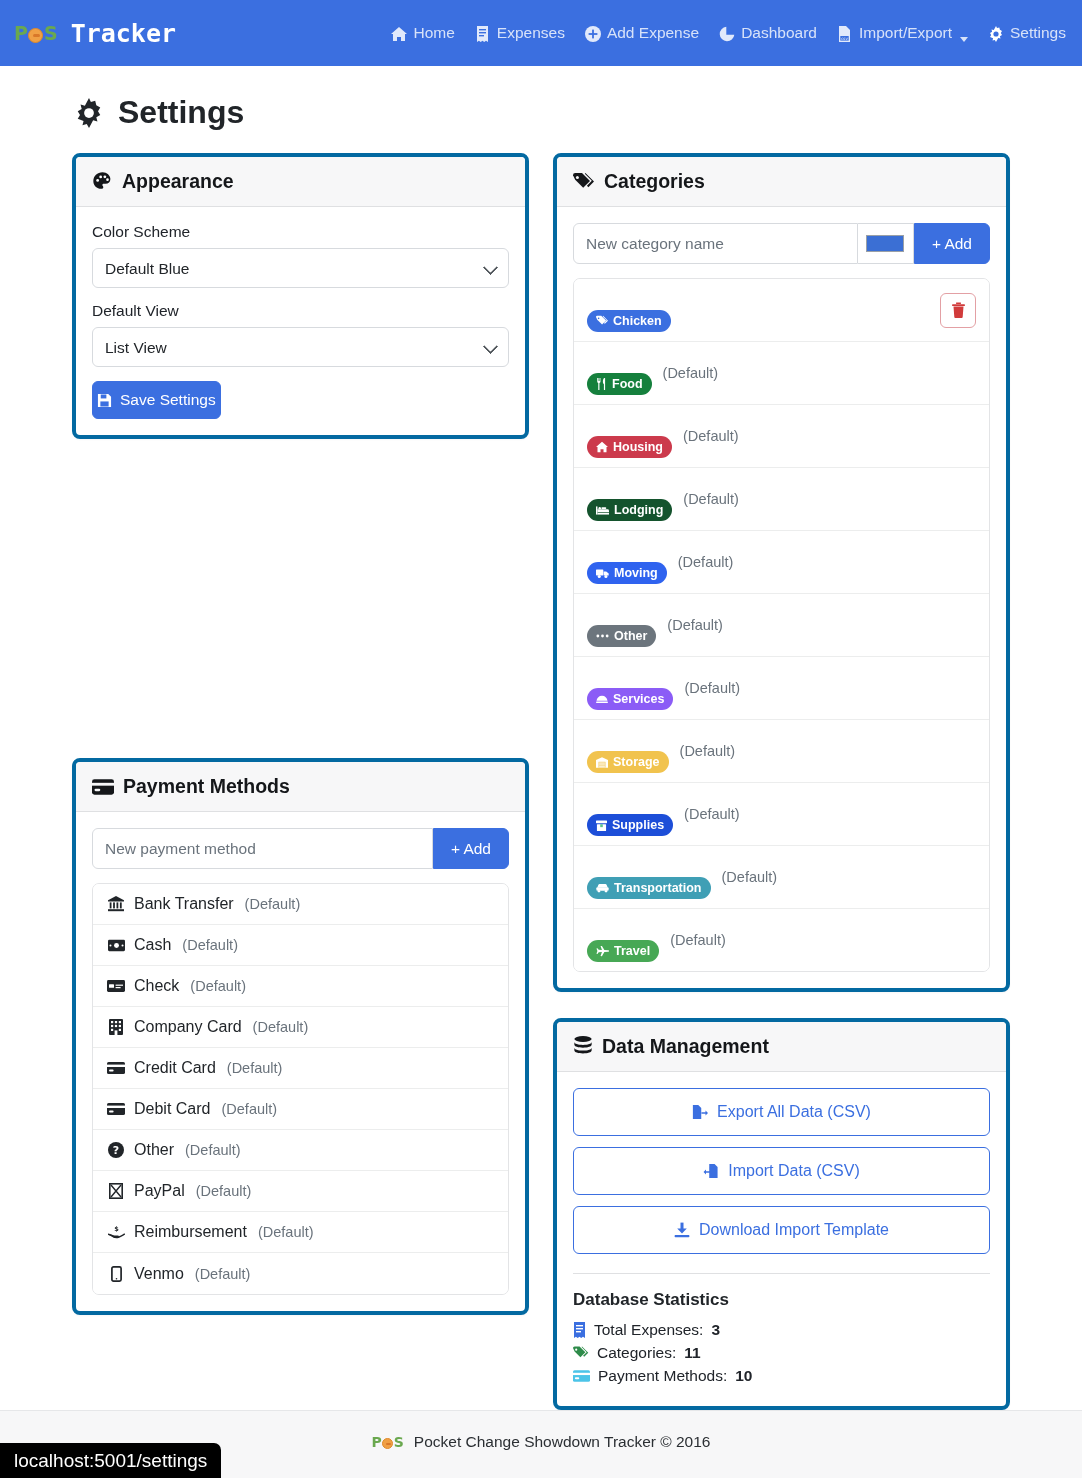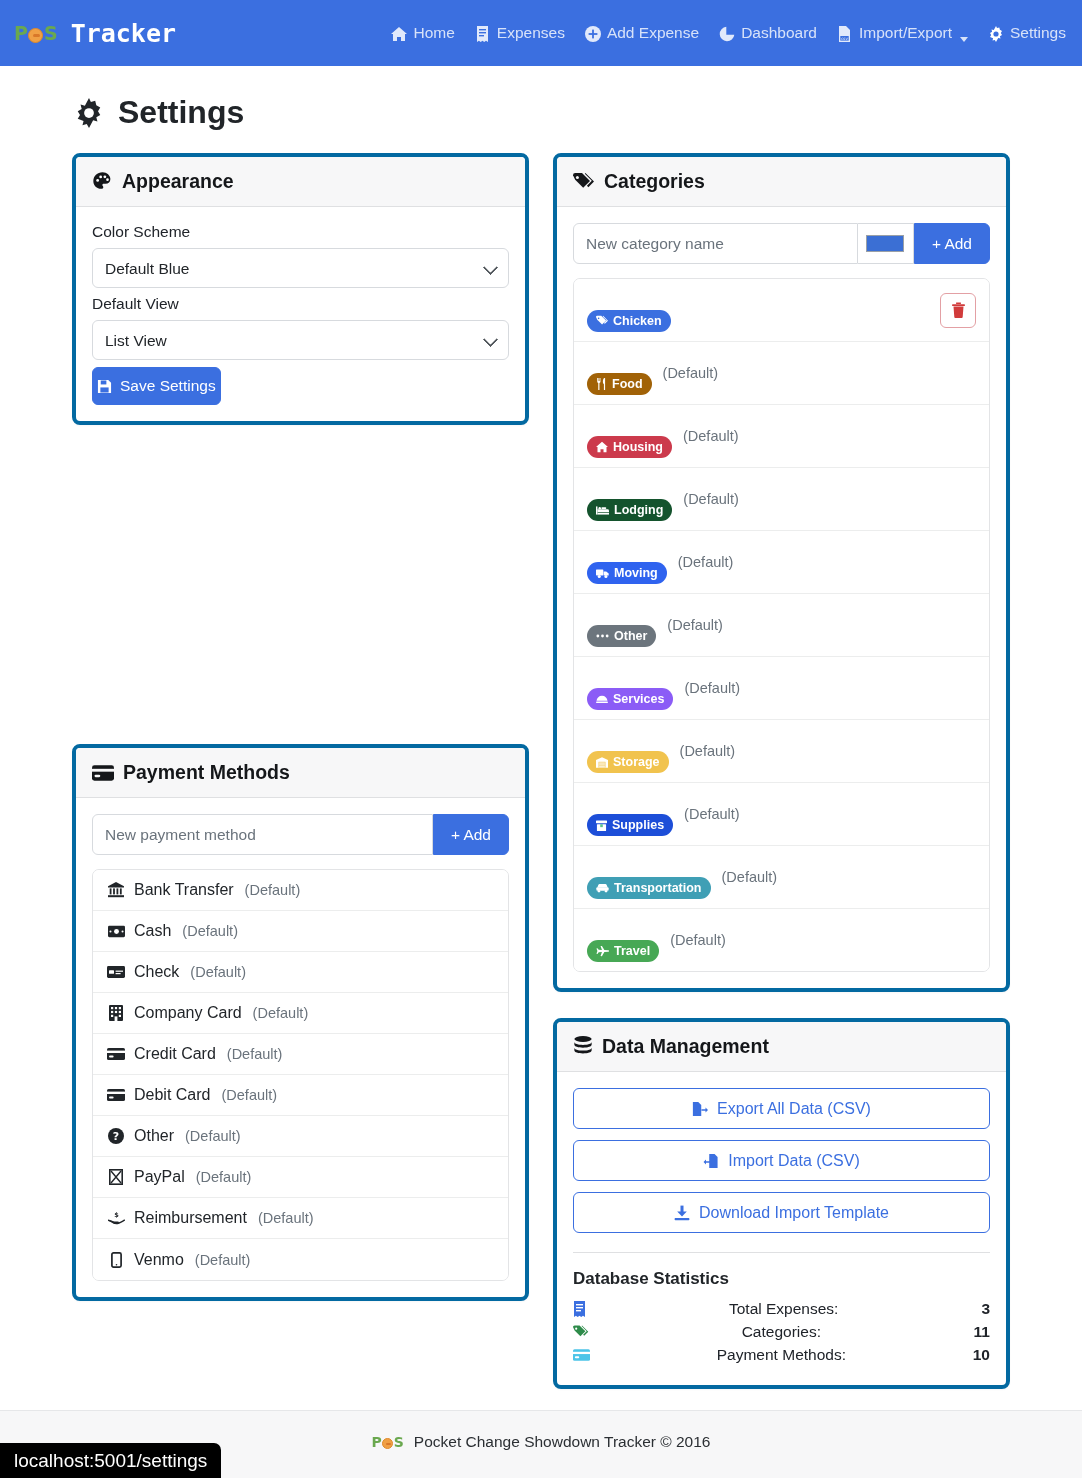--- a/index.html
+++ b/index.html
@@ -80,21 +80,21 @@
     border-bottom: 1px solid #dfe0e2;
     padding: 13px 16px;
     display: flex; align-items: center; gap: 9px;
     font-size: 19.5px; font-weight: 700; color: #15171a;
   }
   .card-header svg { display: block; }
   .card-body { padding: 16px; }
 
   
   .form-label { font-size: 15.5px; color: #20242a; margin-bottom: 7px; display: block; }
-  .select-wrap { position: relative; margin-bottom: 7px; }
+  .select-wrap { position: relative; margin-bottom: 14px; }
   .form-select {
     width: 100%; height: 40px;
     border: 1px solid #d7dade; border-radius: 6px;
     background: #fff; font-size: 15.5px; color: #212529;
     padding: 0 34px 0 12px;
     appearance: none; -webkit-appearance: none;
     font-family: "Liberation Sans", sans-serif;
   }
   .chev {
     position: absolute; right: 13px; top: 50%; width: 11px; height: 11px;
@@ -156,29 +156,29 @@
     margin-left: auto; width: 36px; height: 35px;
     border: 1px solid #e0araa; border: 1px solid #e3a0a4; border-radius: 6px;
     background: #fff; display: inline-flex; align-items: center; justify-content: center;
     cursor: pointer;
   }
   .btn-del svg { display: block; }
 
   
   .btn-outline {
     display: flex; align-items: center; justify-content: center; gap: 9px;
-    width: 100%; height: 41px; margin-bottom: 11px;
+    width: 100%; height: 48px; margin-bottom: 11px;
     border: 1px solid #3b6fe0; border-radius: 6px; background: #fff;
     color: #3b6fe0; font-size: 16px; cursor: pointer;
     font-family: "Liberation Sans", sans-serif;
   }
   .btn-outline svg { display: block; }
   .divider { height: 1px; background: #dfe0e2; margin: 19px 0 16px; }
   .stats-title { font-size: 17px; font-weight: 700; color: #212529; margin-bottom: 11px; }
-  .stat-line { display: flex; align-items: center; gap: 8px; font-size: 15.5px; color: #20242a; margin-bottom: 5px; justify-content: space-between; }
+  .stat-line { display: flex; align-items: center; gap: 8px; font-size: 15.5px; color: #20242a; margin-bottom: 5px; }
   .stat-line b { font-weight: 700; }
   .stat-line svg { display: block; }
 
   
   .footer {
     position: absolute; left: 0; top: 1410px; width: 1082px; height: 68px;
     background: #f7f7f8; border-top: 1px solid #e6e7e9;
     display: flex; align-items: flex-start; justify-content: center;
     padding-top: 22px;
   }
@@ -528,21 +528,21 @@
                   <svg width="15" height="16" viewBox="0 0 14 16" fill="#d13b3b">
                       <rect x="0.6" y="2.2" width="12.8" height="1.8" rx="0.5"></rect>
                       <path d="M4.6 0.4h4.8v1.6H4.6z"></path>
                       <path d="M2 4.6h10l-.8 10.4a1 1 0 0 1-1 .9H3.8a1 1 0 0 1-1-.9z"></path>
                     </svg>
                 </span>
               </button>
             </div>
 
             <div class="list-row">
-              <span class="badge" style="background:#a16207">
+              <span class="badge" style="background:#15803d">
                 <span>
                   <svg width="11" height="12" viewBox="0 0 12 14" fill="#fff">
                       <path d="M1 0v4c0 .9.5 1.6 1.2 1.8V14h1.4V5.8C4.3 5.6 4.8 4.9 4.8 4V0H4v3.6h-.6V0h-.9v3.6H2V0z"></path>
                       <path d="M9.6 0C8.5 0 7.6 1.8 7.6 4.2c0 1.6.5 2.7 1.2 3.1V14h1.4V0z"></path>
                     </svg>
                 </span>
                 <span>Food</span>
               </span>
               <span class="muted">(Default)</span>
             </div>

